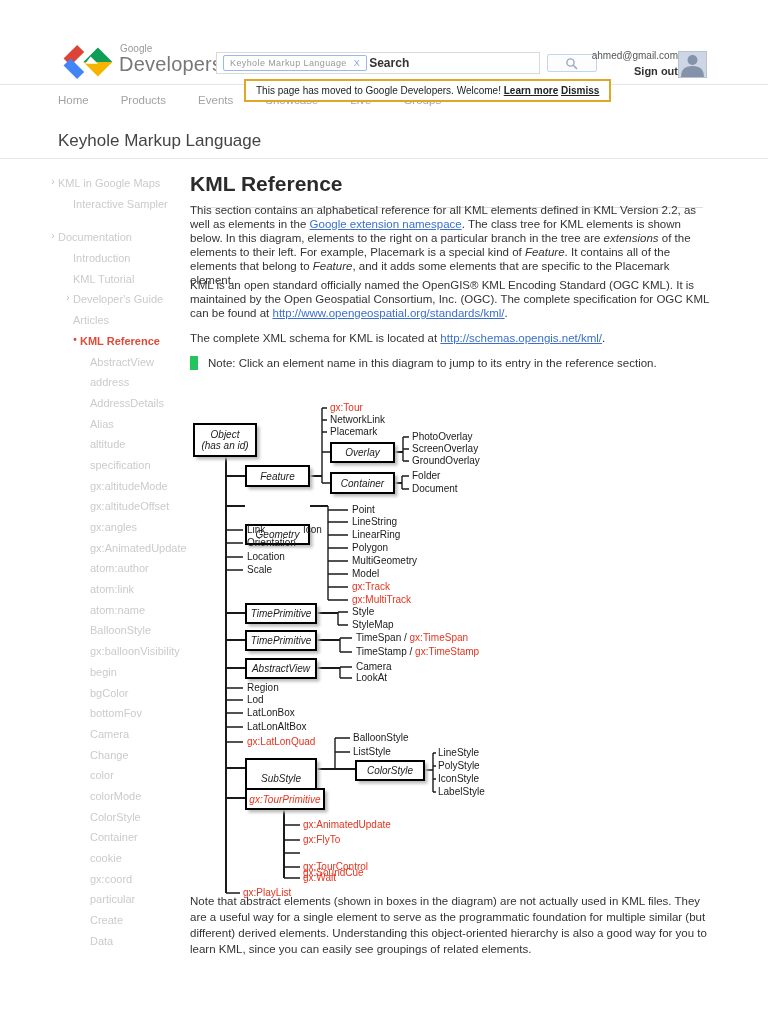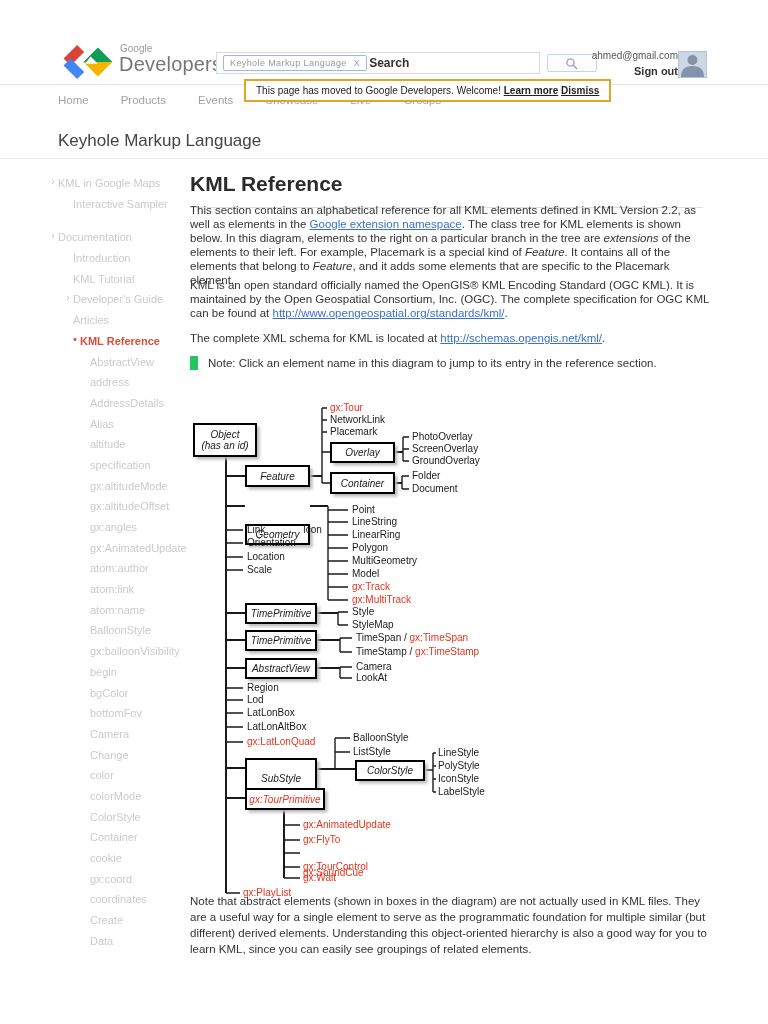--- a/index.html
+++ b/index.html
@@ -151,21 +151,21 @@
     <div class="sbi l2"><span>bgColor</span></div>
     <div class="sbi l2"><span>bottomFov</span></div>
     <div class="sbi l2"><span>Camera</span></div>
     <div class="sbi l2"><span>Change</span></div>
     <div class="sbi l2"><span>color</span></div>
     <div class="sbi l2"><span>colorMode</span></div>
     <div class="sbi l2"><span>ColorStyle</span></div>
     <div class="sbi l2"><span>Container</span></div>
     <div class="sbi l2"><span>cookie</span></div>
     <div class="sbi l2"><span>gx:coord</span></div>
-    <div class="sbi l2"><span>coordinates</span></div>
+    <div class="sbi l2"><span>particular</span></div>
     <div class="sbi l2"><span>Create</span></div>
     <div class="sbi l2"><span>Data</span></div>
   </div>
 
 <div id="main">
   <h1>KML Reference</h1>
   <div class="para" id="p1"><span>This section contains an alphabetical reference for all KML elements defined in KML Version 2.2, as well as elements in the </span><a href="#" class="lnk">Google extension namespace</a><span>. The class tree for KML elements is shown below. In this diagram, elements to the right on a particular branch in the tree are </span><em>extensions</em><span> of the elements to their left. For example, Placemark is a special kind of </span><em>Feature</em><span>. It contains all of the elements that belong to </span><em>Feature</em><span>, and it adds some elements that are specific to the Placemark element.</span></div>
   <div class="para" id="p3"><span>The complete XML schema for KML is located at </span><a href="#" class="lnk">http://schemas.opengis.net/kml/</a><span>.</span></div>
   <div class="para" id="p2"><span>KML is an open standard officially named the OpenGIS® KML Encoding Standard (OGC KML). It is maintained by the Open Geospatial Consortium, Inc. (OGC). The complete specification for OGC KML can be found at </span><a href="#" class="lnk">http://www.opengeospatial.org/standards/kml/</a><span>.</span></div>
   <div id="note">Note: Click an element name in this diagram to jump to its entry in the reference section.</div>

